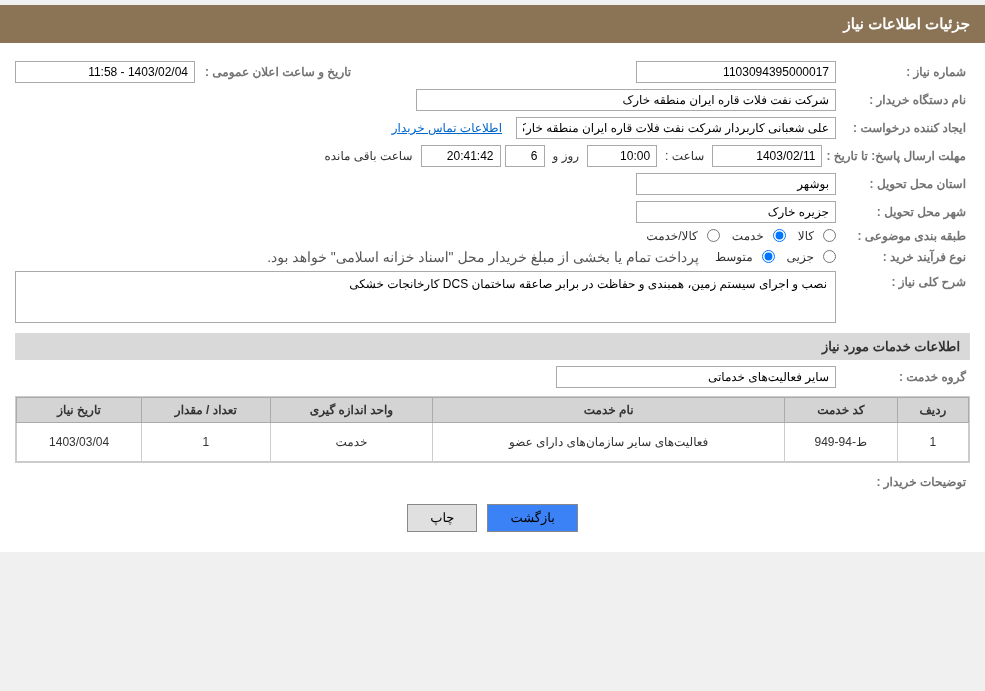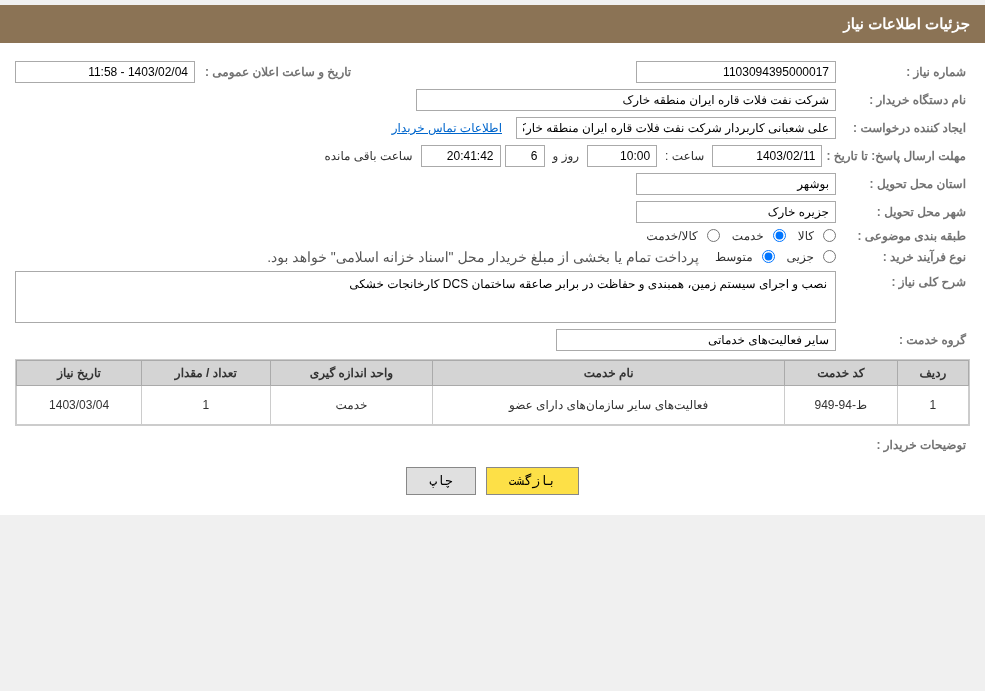--- a/index.html
+++ b/index.html
@@ -119,31 +119,31 @@
       line-height: 1.6;
     }
     .btn-row {
       display: flex;
       justify-content: center;
       gap: 10px;
       margin: 15px 0 10px 0;
     }
     .btn {
       padding: 5px 22px;
-      font-family: Liberation Mono, monospace;
+      font-family: Liberation Serif, serif;
       font-size: 13px;
       cursor: pointer;
       border: 1px solid #888;
       background: #e8e8e8;
     }
     .btn-print {
       background: #e0e0e0;
     }
     .btn-back {
-      background: #fde047;
+      background: #3b82f6;
       text-align: center;
     }
   </style>
 </head>
 <body>
 
 <div class="page-container">
 
   <div class="header">
     <span>جزئیات اطلاعات نیاز</span>
@@ -222,20 +222,21 @@
         </div>
       </div>
       <span style="margin-right:12px; color:#555; font-size:14px;">پرداخت تمام یا بخشی از مبلغ خریدار محل "اسناد خزانه اسلامی" خواهد بود.</span>
     </div>
 
     <div class="form-row" style="align-items:flex-start; margin-top:6px;">
       <span class="form-label" style="padding-top:4px;">شرح کلی نیاز :</span>
       <textarea class="description-box" style="flex: 1 1 0%; height: 52px;" readonly="">نصب و اجرای سیستم زمین، همبندی و حفاظت در برابر صاعقه ساختمان DCS کارخانجات خشکی</textarea>
     </div>
 
+    <div class="section-title">اطلاعات خدمات مورد نیاز</div>
 
     <div class="form-row">
       <span class="form-label">گروه خدمت :</span>
       <input class="form-input" style="width: 280px;" type="text" value="سایر فعالیت‌های خدماتی" readonly="">
     </div>
 
     <div class="table-section">
       <table>
         <thead>
           <tr>

